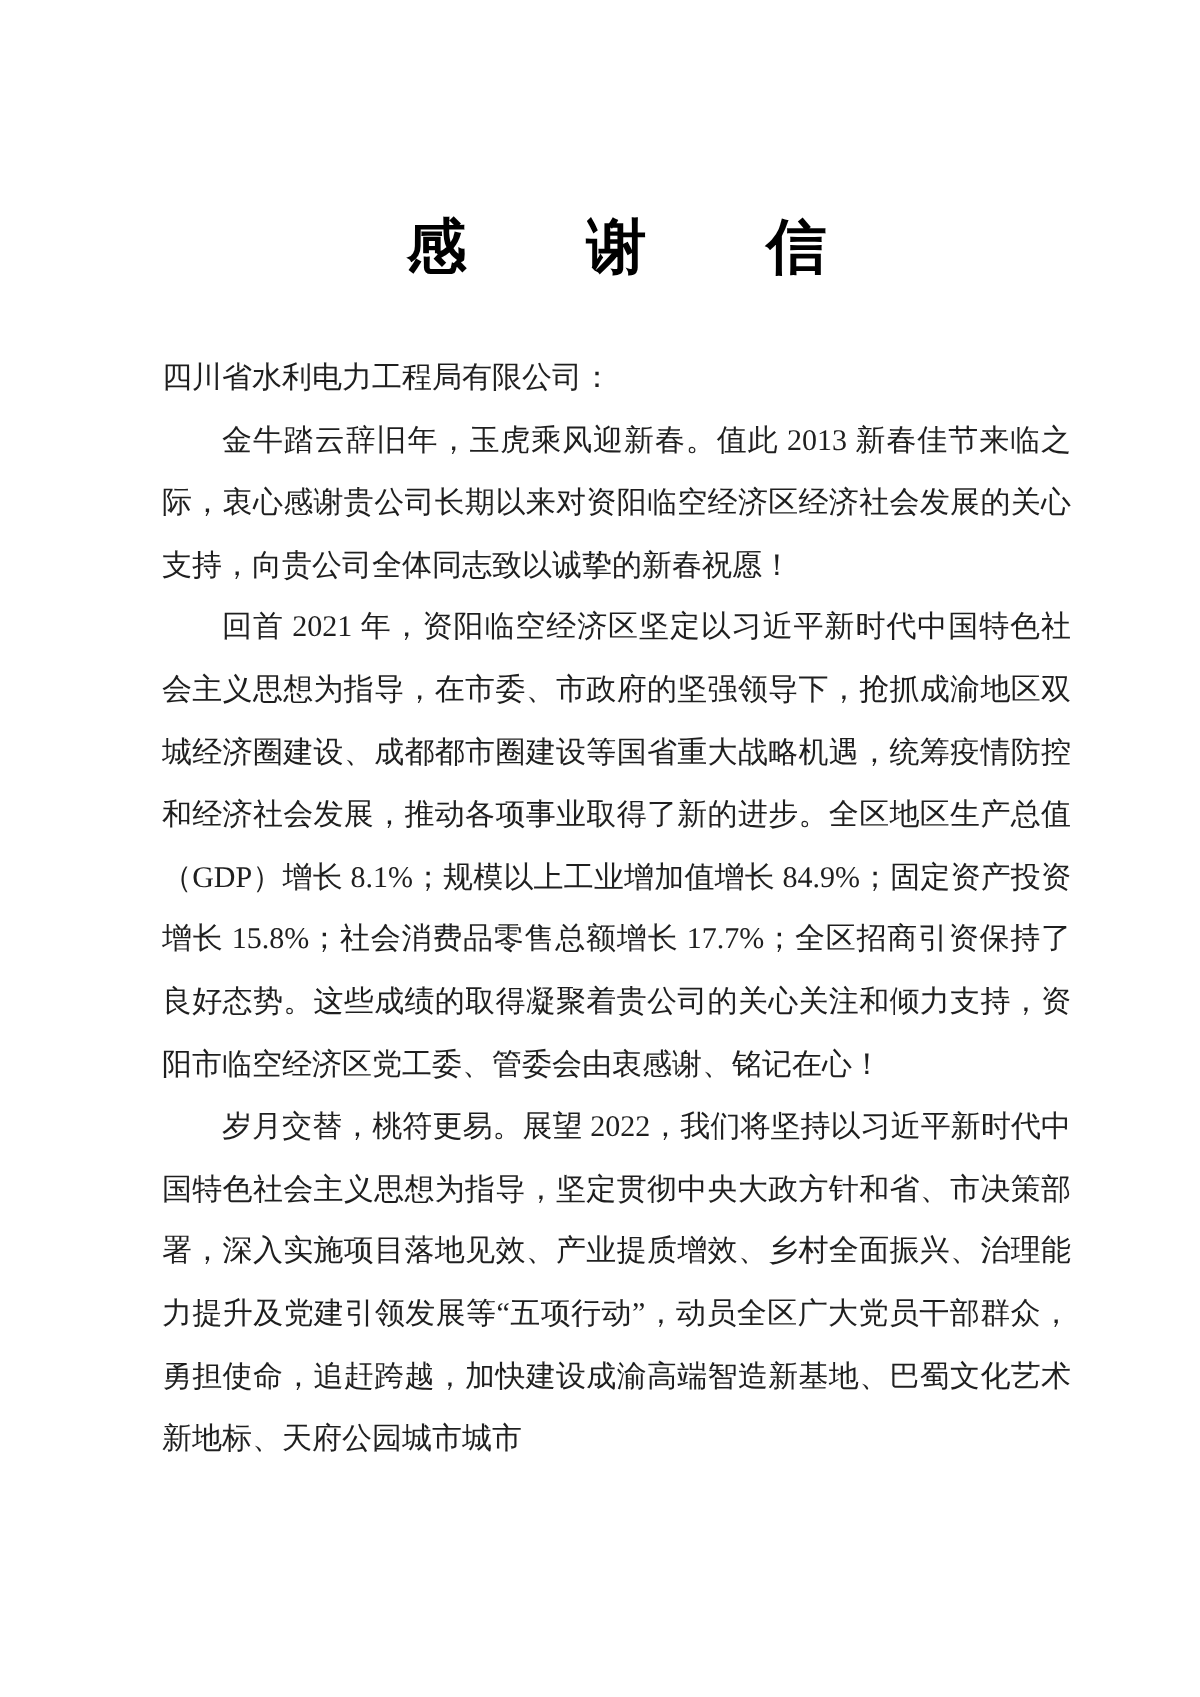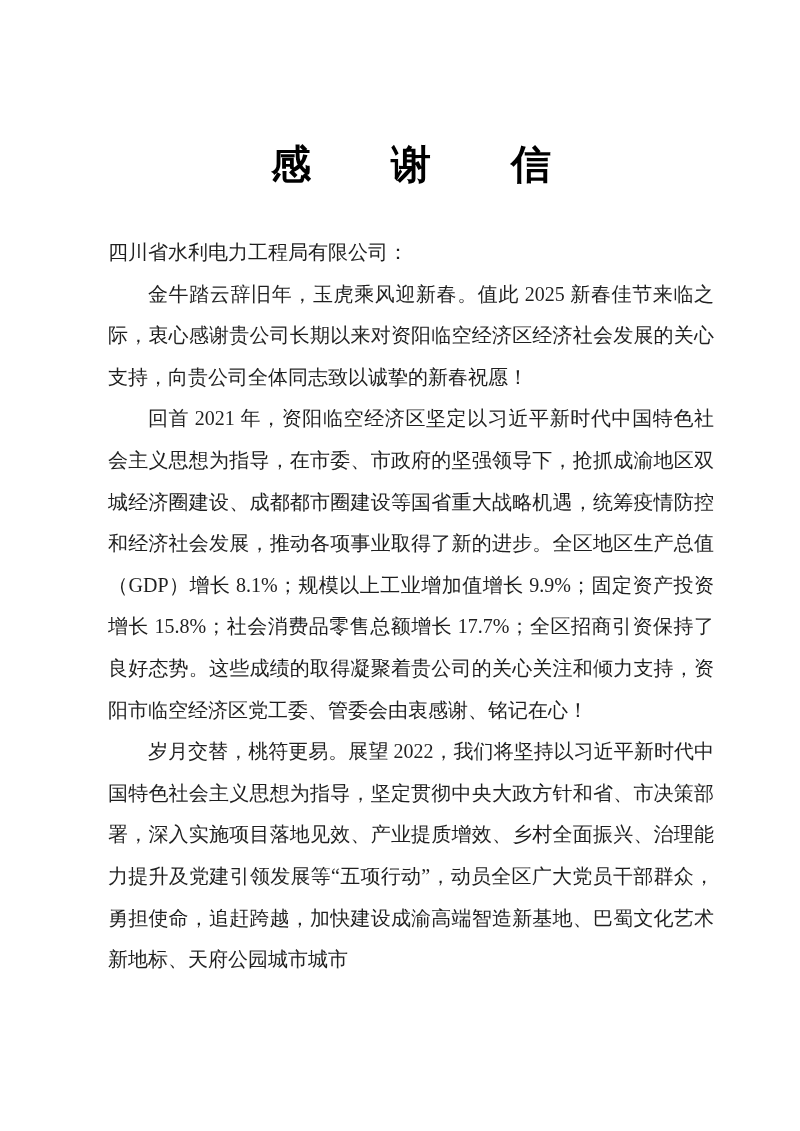--- a/index.html
+++ b/index.html
@@ -51,18 +51,18 @@
   }
 </style>
 </head>
 <body>
 
 <div class="page">
   <div class="content">
     <h1 class="letter-title">感　　谢　　信</h1>
     <div class="letter-body">
       <p class="salutation">四川省水利电力工程局有限公司：</p>
-      <p class="para">金牛踏云辞旧年，玉虎乘风迎新春。值此 2025 新春佳节来临之际，衷心感谢贵公司长期以来对资阳临空经济区经济社会发展的关心支持，向贵公司全体同志致以诚挚的新春祝愿！</p>
-      <p class="para">回首 2021 年，资阳临空经济区坚定以习近平新时代中国特色社会主义思想为指导，在市委、市政府的坚强领导下，抢抓成渝地区双城经济圈建设、成都都市圈建设等国省重大战略机遇，统筹疫情防控和经济社会发展，推动各项事业取得了新的进步。全区地区生产总值（GDP）增长 8.1%；规模以上工业增加值增长 9.9%；固定资产投资增长 15.8%；社会消费品零售总额增长 17.7%；全区招商引资保持了良好态势。这些成绩的取得凝聚着贵公司的关心关注和倾力支持，资阳市临空经济区党工委、管委会由衷感谢、铭记在心！</p>
+      <p class="para">金牛踏云辞旧年，玉虎乘风迎新春。值此 2013 新春佳节来临之际，衷心感谢贵公司长期以来对资阳临空经济区经济社会发展的关心支持，向贵公司全体同志致以诚挚的新春祝愿！</p>
+      <p class="para">回首 2021 年，资阳临空经济区坚定以习近平新时代中国特色社会主义思想为指导，在市委、市政府的坚强领导下，抢抓成渝地区双城经济圈建设、成都都市圈建设等国省重大战略机遇，统筹疫情防控和经济社会发展，推动各项事业取得了新的进步。全区地区生产总值（GDP）增长 8.1%；规模以上工业增加值增长 84.9%；固定资产投资增长 15.8%；社会消费品零售总额增长 17.7%；全区招商引资保持了良好态势。这些成绩的取得凝聚着贵公司的关心关注和倾力支持，资阳市临空经济区党工委、管委会由衷感谢、铭记在心！</p>
       <p class="para">岁月交替，桃符更易。展望 2022，我们将坚持以习近平新时代中国特色社会主义思想为指导，坚定贯彻中央大政方针和省、市决策部署，深入实施项目落地见效、产业提质增效、乡村全面振兴、治理能力提升及党建引领发展等“五项行动”，动员全区广大党员干部群众，勇担使命，追赶跨越，加快建设成渝高端智造新基地、巴蜀文化艺术新地标、天府公园城市城市</p>
     </div>
   </div>
 </div>
 
 </body></html>

